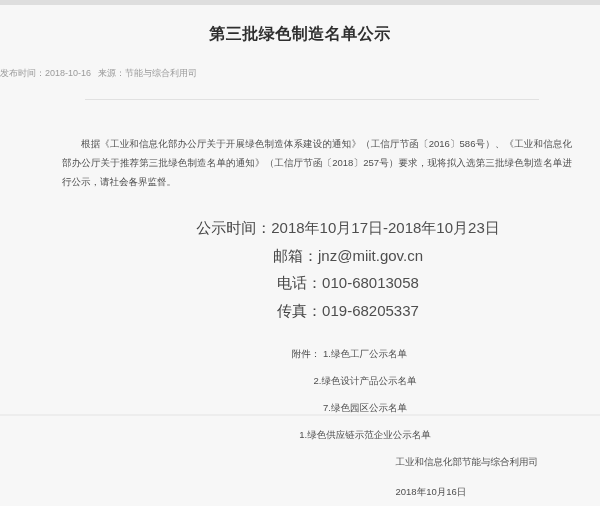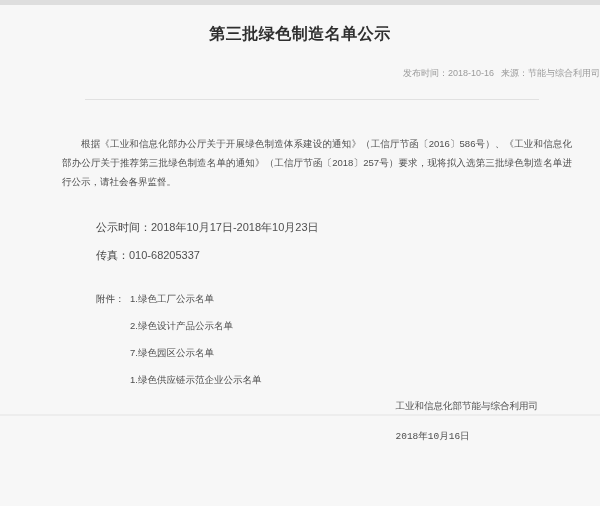--- a/index.html
+++ b/index.html
@@ -32,21 +32,21 @@
     margin: 0;
     font-size: 16px;
     line-height: 16px;
     font-weight: bold;
     color: #2f2f2f;
     text-align: center;
     letter-spacing: 0.5px;
   }
   .meta {
     margin-top: 27px;
-    text-align: right;
+    text-align: left;
     font-size: 9px;
     line-height: 9px;
     color: #9b9b9b;
   }
   .meta .gap { display: inline-block; width: 7px; }
   .divider {
     border: none;
     border-top: 1px solid #e1e1e1;
     margin: 21px 61px 0 85px;
     height: 0;
@@ -54,50 +54,51 @@
   .body-paragraph {
     margin: 34px 28px 0 62px;
     font-size: 9.5px;
     line-height: 19px;
     color: #4e4e4e;
     text-indent: 2em;
     text-align: justify;
   }
   .info-block {
     margin: 32px 0 1px 96px;
-    font-size: 11px;
+    font-size: 15px;
     color: #4e4e4e;
+    text-align: center;
   }
   .info-row {
     line-height: 9.5px;
     margin-bottom: 18px;
   }
   .info-row .label { color: #444; }
   .attachments {
     margin: 34px 0 0 96px;
     font-size: 9.5px;
     color: #4e4e4e;
+    text-align: center;
   }
   .att-row {
     line-height: 9.5px;
     margin-bottom: 17.5px;
   }
   .att-label {
     display: inline-block;
     width: 34px;
     color: #444;
   }
   .att-indent { margin-left: 34px; }
   .att-item { cursor: pointer; }
   .signature {
     margin: 12px 62px 16px auto;
     width: max-content;
     font-size: 9.5px;
     color: #4e4e4e;
-    font-family: Liberation Mono, monospace;
   }
   .sig-dept { line-height: 9.5px; }
   .sig-date {
     margin-top: 20px;
     line-height: 9.5px;
   }
 </style>
 </head>
 <body>
 
@@ -113,21 +114,27 @@
 
   <hr class="divider">
 
   <p class="body-paragraph">根据《工业和信息化部办公厅关于开展绿色制造体系建设的通知》（工信厅节函〔2016〕586号）、《工业和信息化部办公厅关于推荐第三批绿色制造名单的通知》（工信厅节函〔2018〕257号）要求，现将拟入选第三批绿色制造名单进行公示，请社会各界监督。</p>
 
   <div class="info-block">
     <div class="info-row">
       <span class="label">公示时间：</span><span>2018年10月17日-2018年10月23日</span>
     </div>
     <div class="info-row">
-      <span class="label">传真：</span><span>010-68205337</span>
+      <span class="label">邮箱：</span><span>jnz@miit.gov.cn</span>
+    </div>
+    <div class="info-row">
+      <span class="label">电话：</span><span>010-68013058</span>
+    </div>
+    <div class="info-row">
+      <span class="label">传真：</span><span>019-68205337</span>
     </div>
   </div>
 
   <div class="attachments">
     <div class="att-row">
       <span class="att-label">附件：</span><span class="att-item">1.绿色工厂公示名单</span>
     </div>
     <div class="att-row att-indent">
       <span class="att-item">2.绿色设计产品公示名单</span>
     </div>

